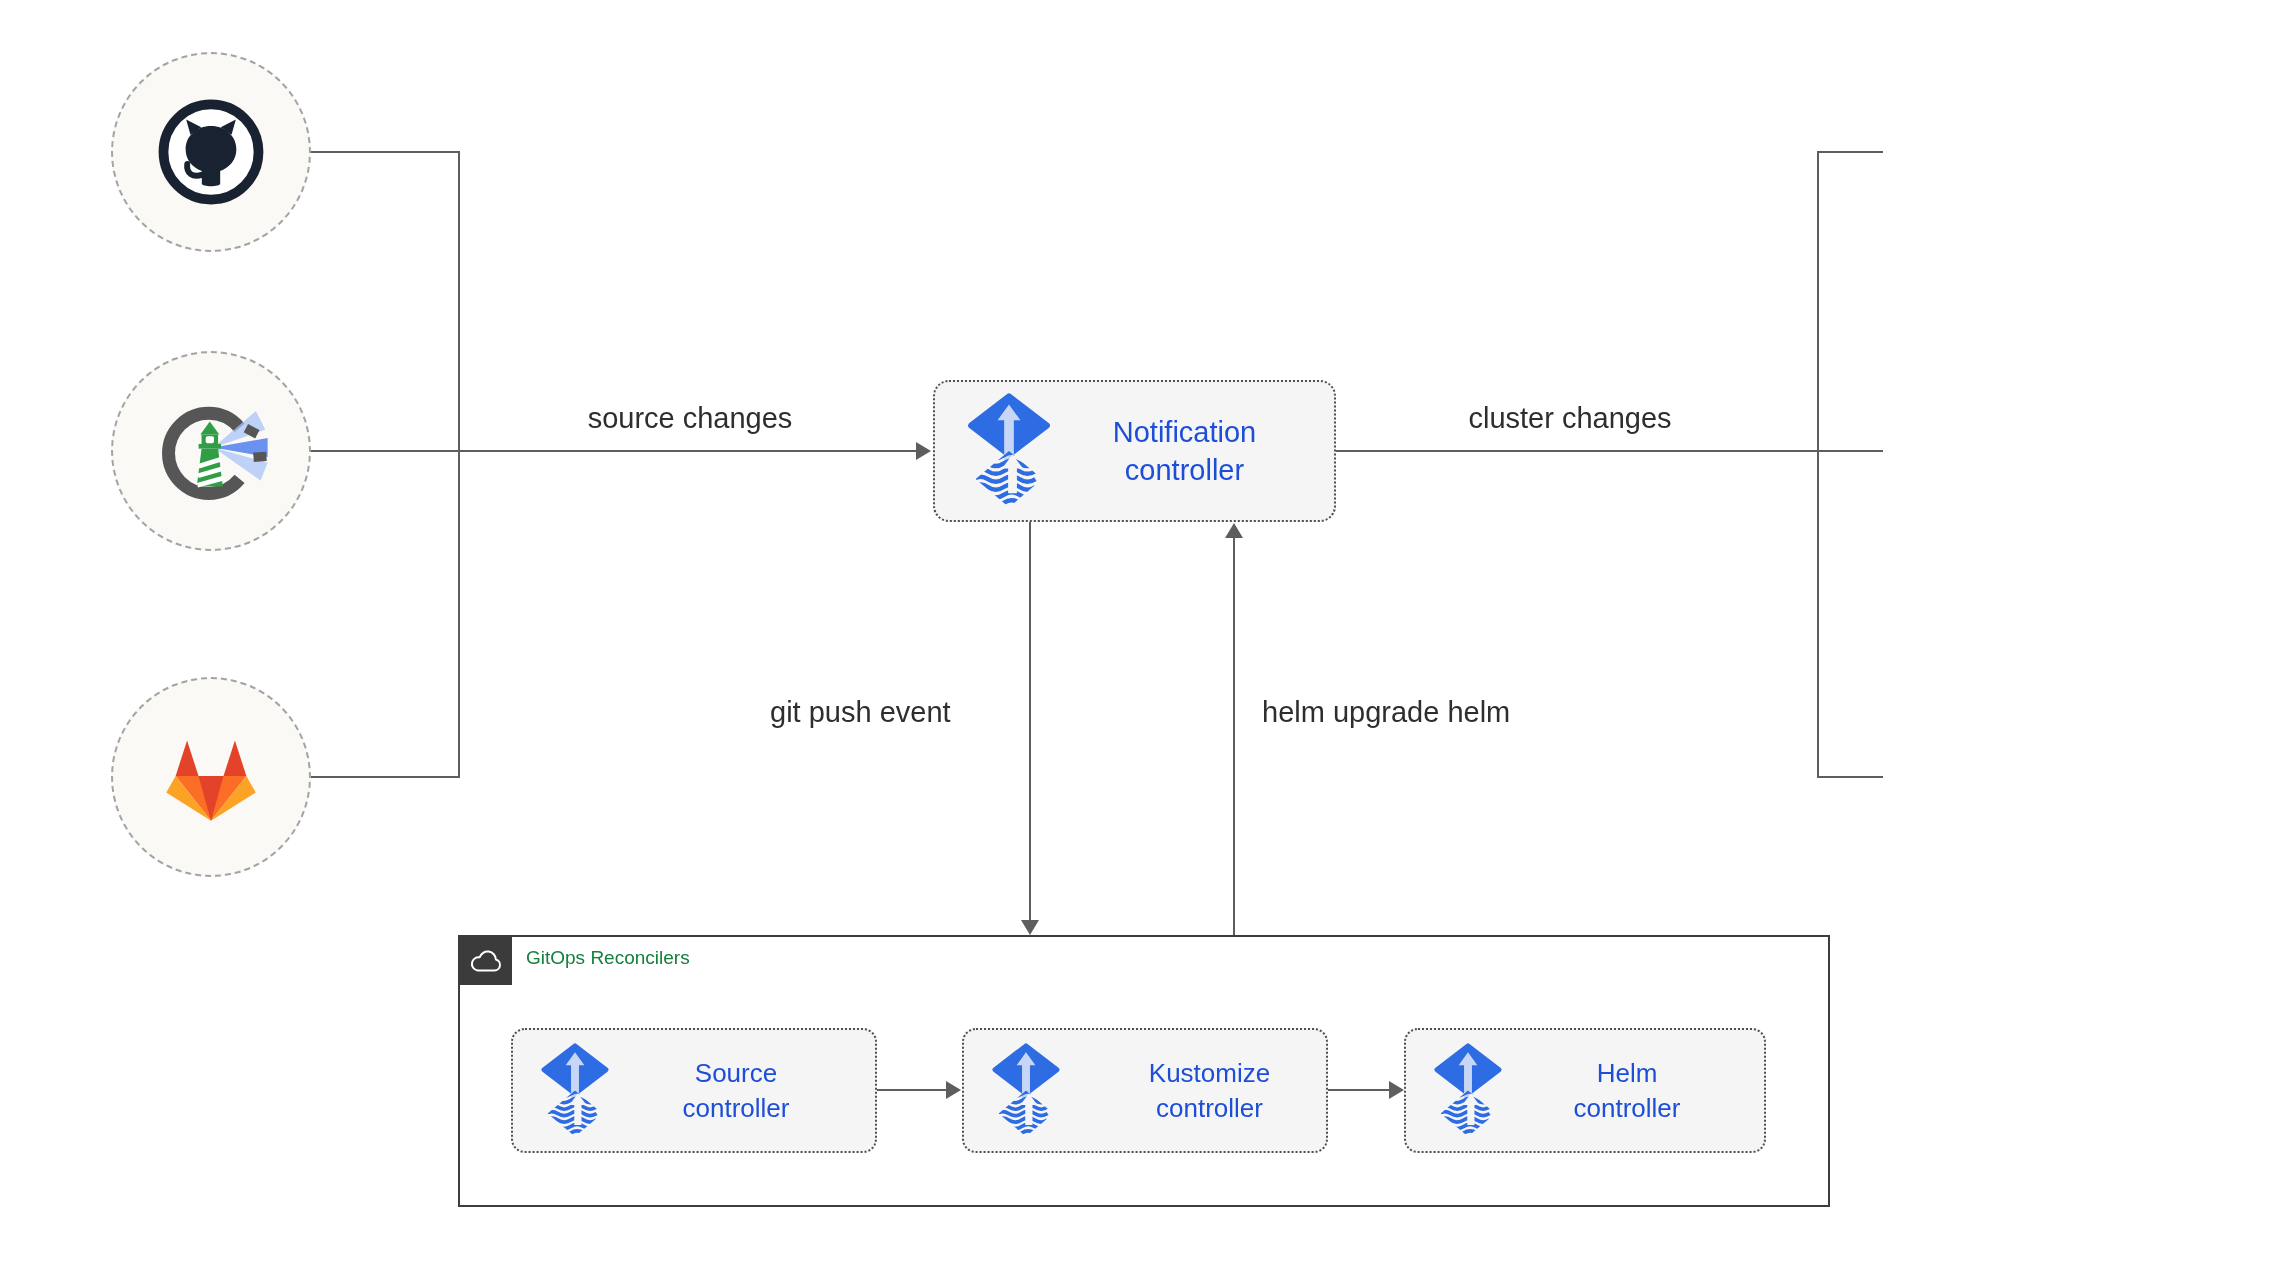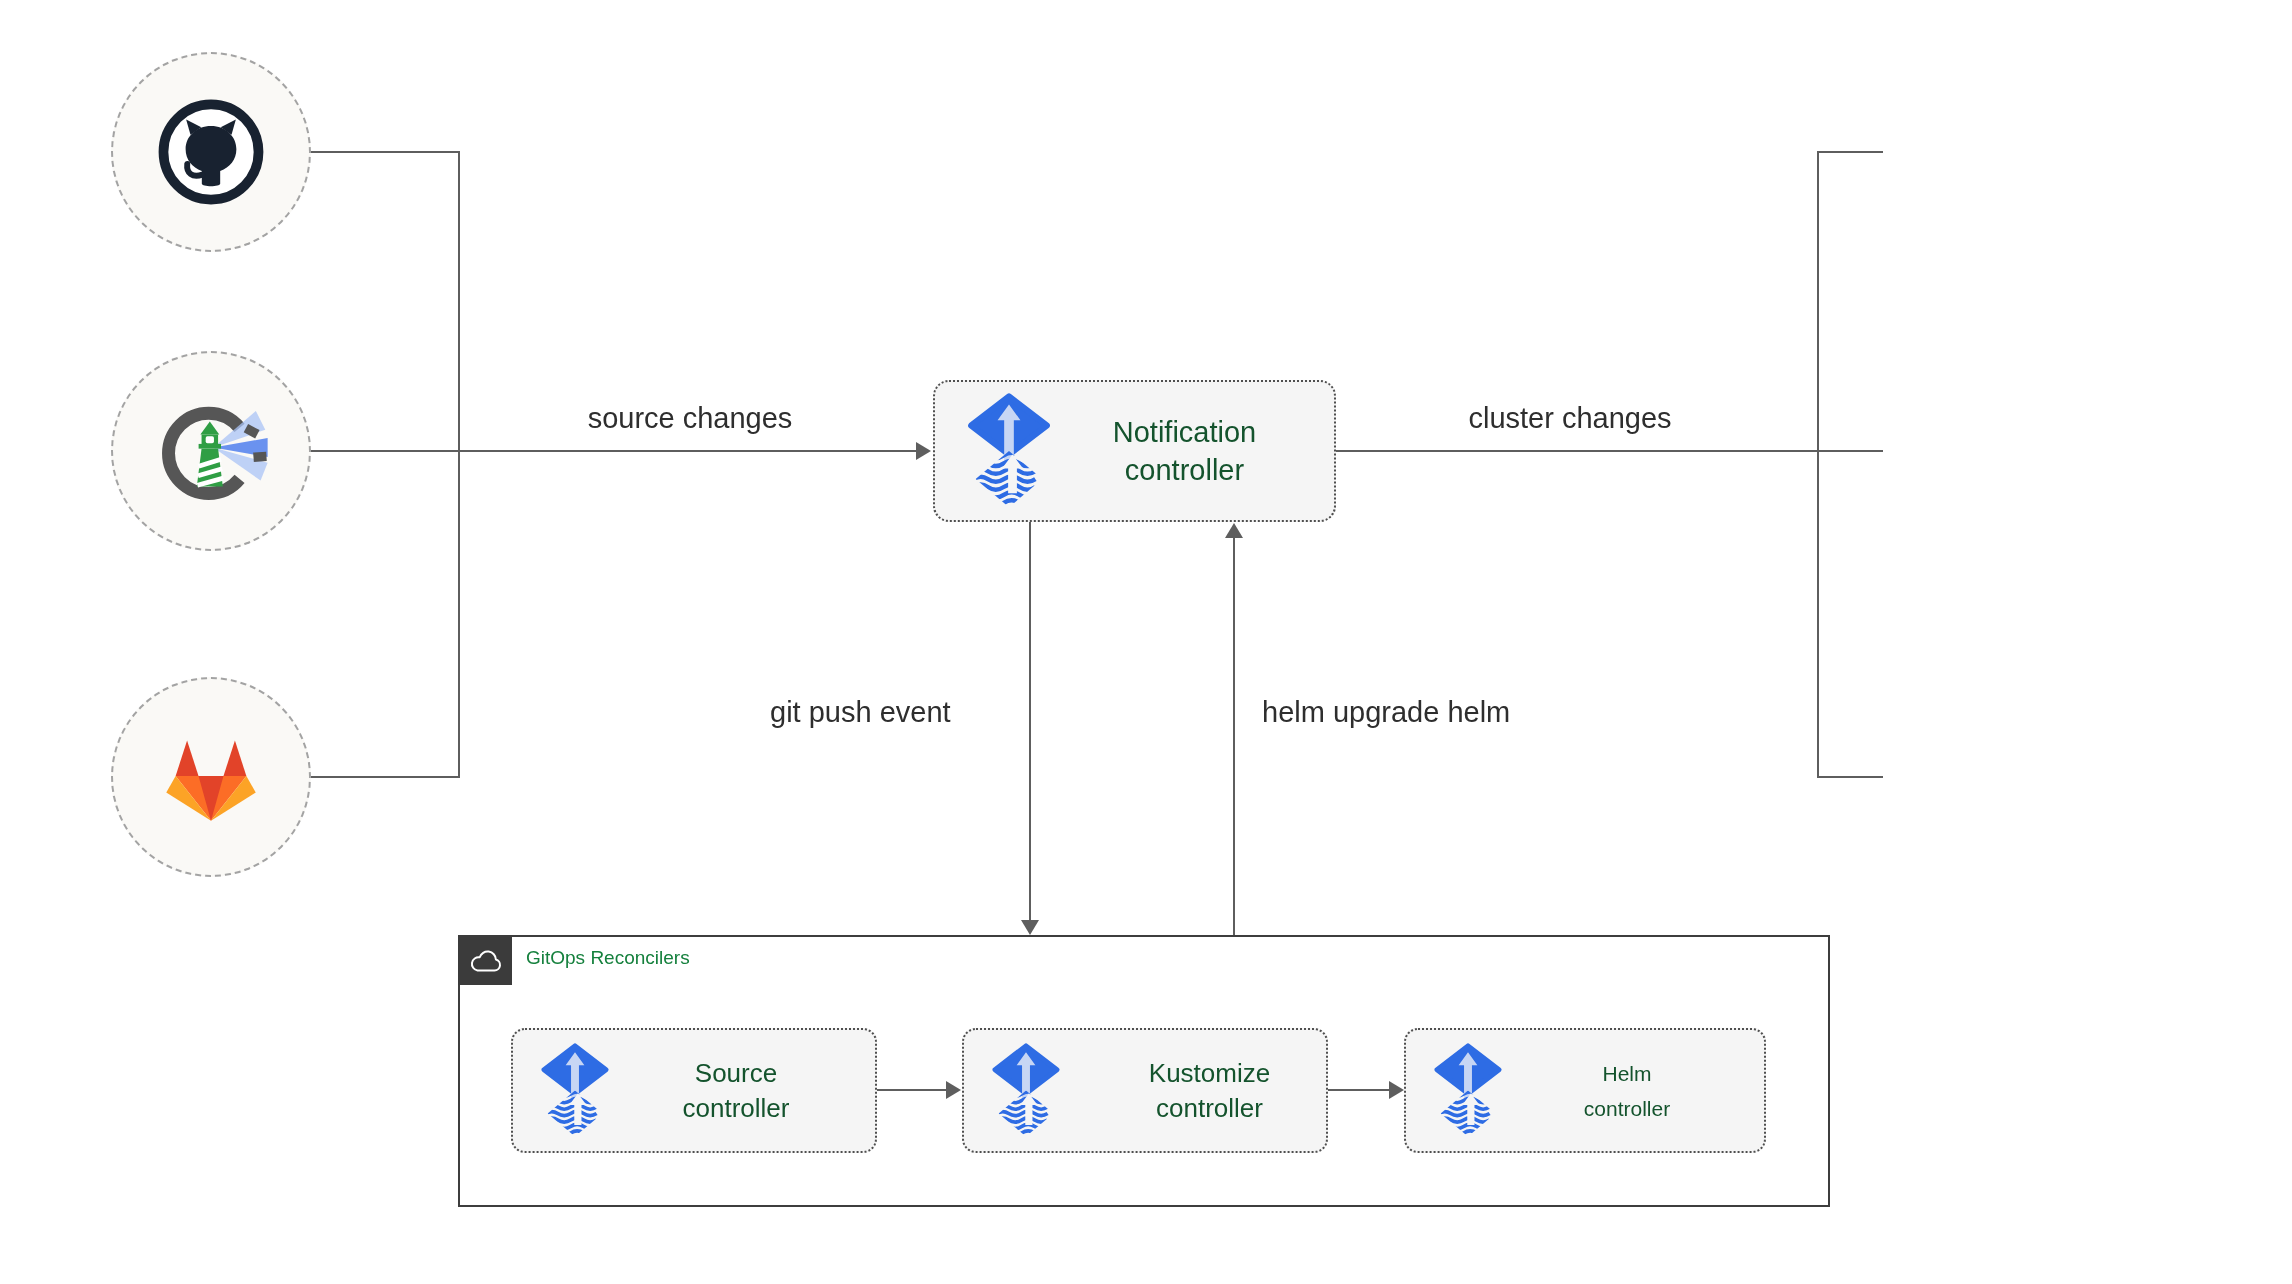--- a/index.html
+++ b/index.html
@@ -9,21 +9,21 @@
   }
   .endpoint{
     position:absolute;width:200px;height:200px;border-radius:50%;
     background:#faf9f6;border:2px dashed #a3a3a3;box-sizing:border-box;
     display:flex;align-items:center;justify-content:center;
   }
   .node{
     position:absolute;background:#f5f5f5;border:2px dotted #4f4f4f;box-sizing:border-box;
     border-radius:16px;display:flex;align-items:center;
   }
-  .node .ntext{flex:1;text-align:center;color:#14532d;}
+  .node .ntext{flex:1;text-align:center;color:#1d4ed8;}
   .hline{position:absolute;height:2px;background:#5e5e5e;}
   .vline{position:absolute;width:2px;background:#5e5e5e;}
   .ah{position:absolute;width:0;height:0;}
   .ah.right{border-top:9px solid transparent;border-bottom:9px solid transparent;border-left:15px solid #5e5e5e;}
   .ah.down{border-left:9px solid transparent;border-right:9px solid transparent;border-top:15px solid #5e5e5e;}
   .ah.up{border-left:9px solid transparent;border-right:9px solid transparent;border-bottom:15px solid #5e5e5e;}
   .edge-label{position:absolute;font-size:29px;color:#2e2e2e;white-space:nowrap;}
   .group-box{position:absolute;background:#ffffff;border:2px solid #3d3d3d;box-sizing:border-box;}
   .group-tab{position:absolute;background:#3b3b3b;display:flex;align-items:center;justify-content:center;}
   .group-label{position:absolute;font-size:19px;color:#15803d;white-space:nowrap;}
@@ -239,19 +239,19 @@
       <div>controller</div>
     </div>
   </div>
   <div class="hline" style="left:1328px;top:1089px;width:62px;"></div>
   <div class="ah right" style="left:1389px;top:1081px;"></div>
 
   <div class="node" style="left:1404px;top:1028px;width:362px;height:125px;border-radius:14px;padding:0 14px 0 26px;">
     <svg width="72" height="95" viewBox="0 0 100 132">
         <use href="#sym-flux"></use>
       </svg>
-    <div class="ntext" style="font-size:21px;line-height:35px;">
+    <div class="ntext" style="font-size:26px;line-height:35px;">
       <div>Helm</div>
       <div>controller</div>
     </div>
   </div>
 
 </div>
 
 </body></html>

